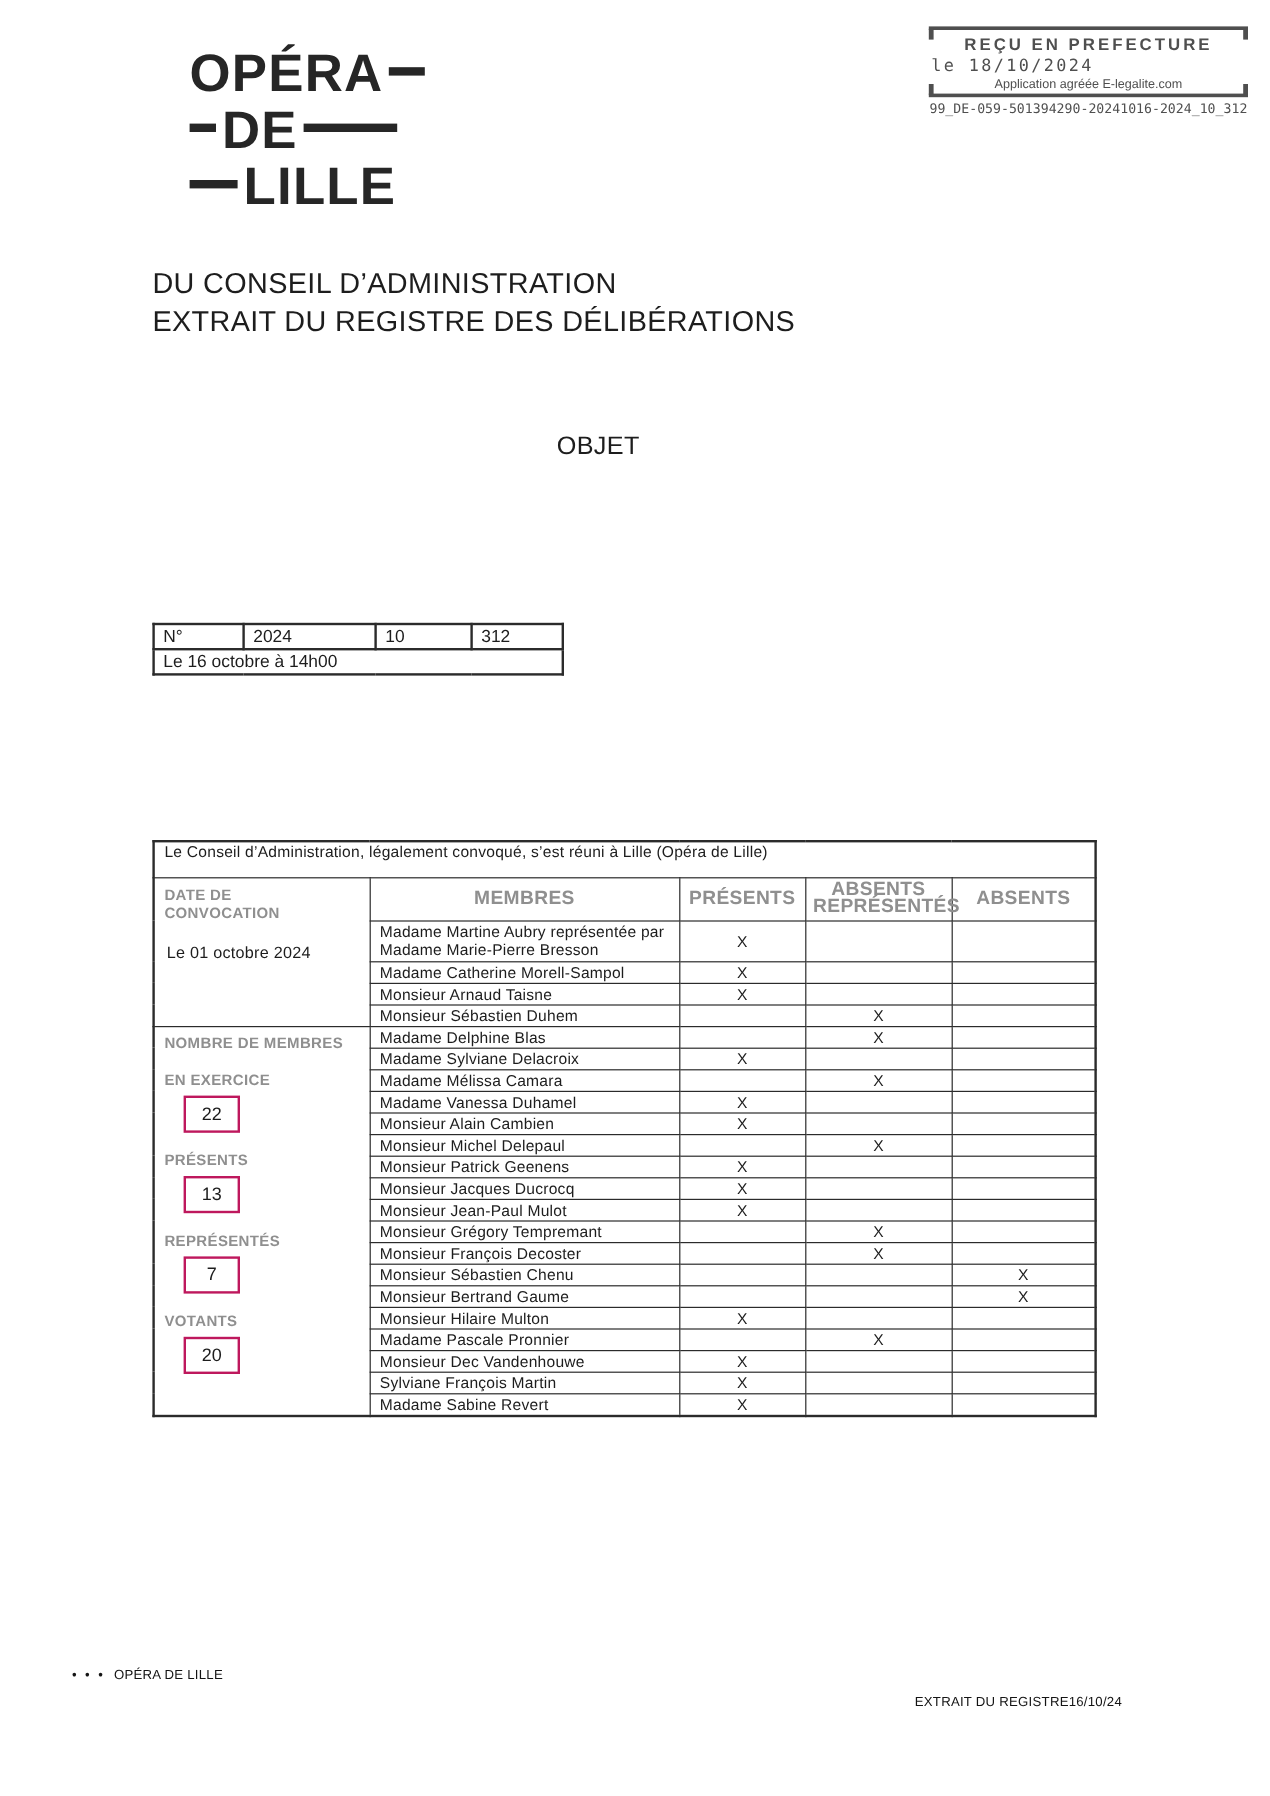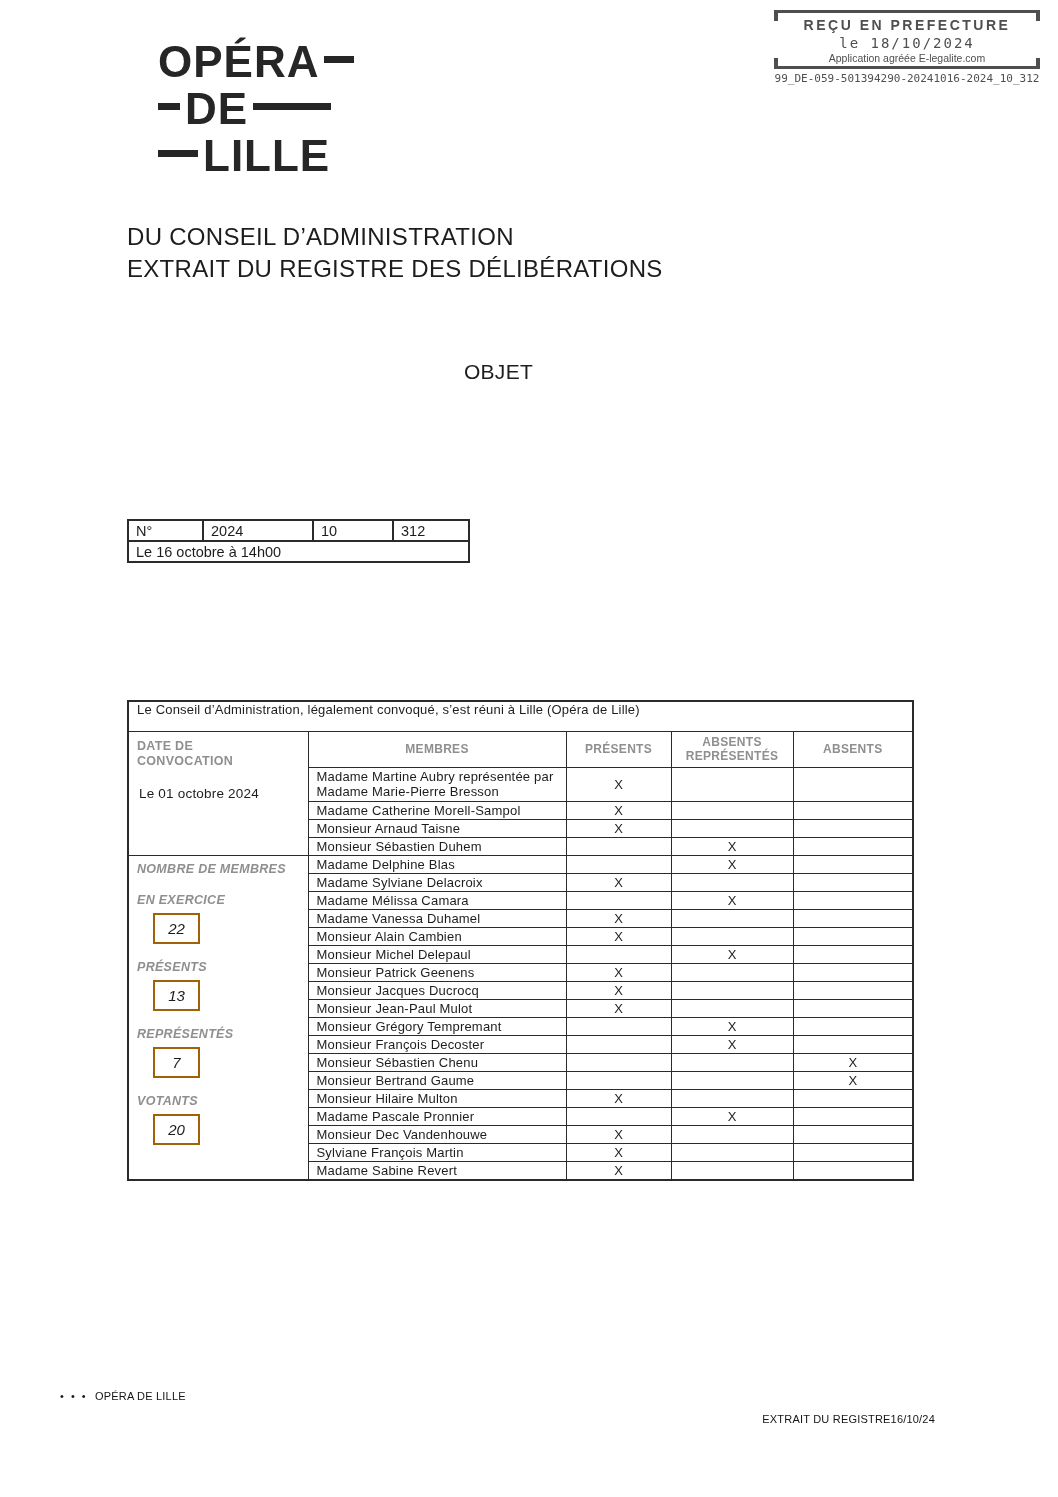--- a/index.html
+++ b/index.html
@@ -7,36 +7,36 @@
   body {
     width: 1058px; height: 1497px;
     background: #ffffff;
     font-family: "Liberation Sans", sans-serif;
     color: #1d1d1d;
     position: relative;
     overflow: hidden;
   }
 
   
-  .stamp { position: absolute; left: 774px; top: 10px; width: 266px; }
+  .stamp { position: absolute; left: 774px; top: 22px; width: 266px; }
   .stamp-frame {
     position: relative;
     border-top: 3px solid #4f4f4f;
     border-bottom: 3px solid #4f4f4f;
     padding: 4px 2px 2px 2px;
   }
   .stamp-frame .tab {
     position: absolute; width: 4px; height: 9px; background: #4f4f4f;
   }
   .tab.tl { left: 0; top: -1px; }
   .tab.tr { right: 0; top: -1px; }
   .tab.bl { left: 0; bottom: -1px; }
   .tab.br { right: 0; bottom: -1px; }
   .stamp-l1 { font-weight: bold; font-size: 14px; letter-spacing: 2.5px; color: #4f4f4f; text-align: center; white-space: nowrap; }
-  .stamp-l2 { font-family: "DejaVu Sans Mono", monospace; font-size: 14px; letter-spacing: 2px; color: #4f4f4f; text-align: center; margin-top: 2px; }
+  .stamp-l2 { font-family: "DejaVu Sans Mono", monospace; font-size: 14px; letter-spacing: 2px; color: #4f4f4f; text-align: left; margin-top: 2px; }
   .stamp-l3 { font-size: 10.5px; color: #4f4f4f; text-align: center; margin-top: 1px; }
   .stamp-code { font-family: "DejaVu Sans Mono", monospace; font-size: 11px; color: #4f4f4f; text-align: center; margin-top: 3px; white-space: nowrap; }
 
   
   .logo { position: absolute; left: 118px; top: 38px; font-weight: bold; color: #262626; }
   .logo-row { display: flex; align-items: center; height: 47px; margin-left: 40px; }
   .logo-text { font-size: 44px; line-height: 40px; letter-spacing: 1px; }
   .bar { height: 7px; background: #262626; margin-bottom: 5px; }
   .bar.b1 { width: 30px; margin-left: 5px; }
   .bar.b2 { width: 22px; margin-right: 5px; }
@@ -56,36 +56,36 @@
   
   .main-table {
     position: absolute; left: 127px; top: 700px;
     width: 785px; border-collapse: collapse; table-layout: fixed;
     border: 2px solid #2b2b2b;
   }
   .main-table td { border: 1px solid #2b2b2b; }
   .intro-row td { height: 30px; vertical-align: top; padding: 0 8px; font-size: 13px; letter-spacing: 0.2px; }
   .hdr-row td.hdr {
     height: 36px; text-align: center; vertical-align: middle;
-    color: #8f8f8f; font-weight: bold; font-size: 12px; line-height: 14px; letter-spacing: 0.3px;
+    color: #8f8f8f; font-weight: bold; font-size: 16px; line-height: 14px; letter-spacing: 0.3px;
     padding: 0 6px;
   }
   tr.member td { height: 17px; font-size: 13px; }
   tr.member.tall td { height: 34px; }
   td.name { padding: 0 8px; line-height: 15px; letter-spacing: 0.2px; }
   td.mark { text-align: center; }
   .gray-label { color: #8f8f8f; font-weight: bold; font-size: 12.5px; letter-spacing: 0.3px; line-height: 15px; }
   .cell-a { vertical-align: top; padding: 7px 8px; }
   .conv-label { max-width: 118px; }
   .conv-date { margin-top: 17px; font-size: 13.5px; color: #1d1d1d; padding-left: 2px; letter-spacing: 0.2px; }
-  .cell-b { vertical-align: top; padding: 4px 8px; font-style: italic; }
+  .cell-b { vertical-align: top; padding: 4px 8px; }
   .stats-title { margin-top: 2px; }
   .stat-label { margin-top: 16px; }
   .stat-box {
-    width: 47px; height: 31px; border: 2px solid #a16207;
+    width: 47px; height: 31px; border: 2px solid #be185d;
     margin: 5px 0 0 16px;
     display: flex; align-items: center; justify-content: center;
     font-size: 15px; color: #1d1d1d;
   }
 
   
   .footer { position: absolute; left: 60px; top: 1390px; width: 875px; font-size: 11px; color: #141414; }
   .footer-brand-row { letter-spacing: 0.2px; }
   .footer-dots { letter-spacing: 2px; margin-right: 4px; }
   .footer-doc-row { margin-top: 11px; display: flex; justify-content: flex-end; letter-spacing: 0.2px; }

